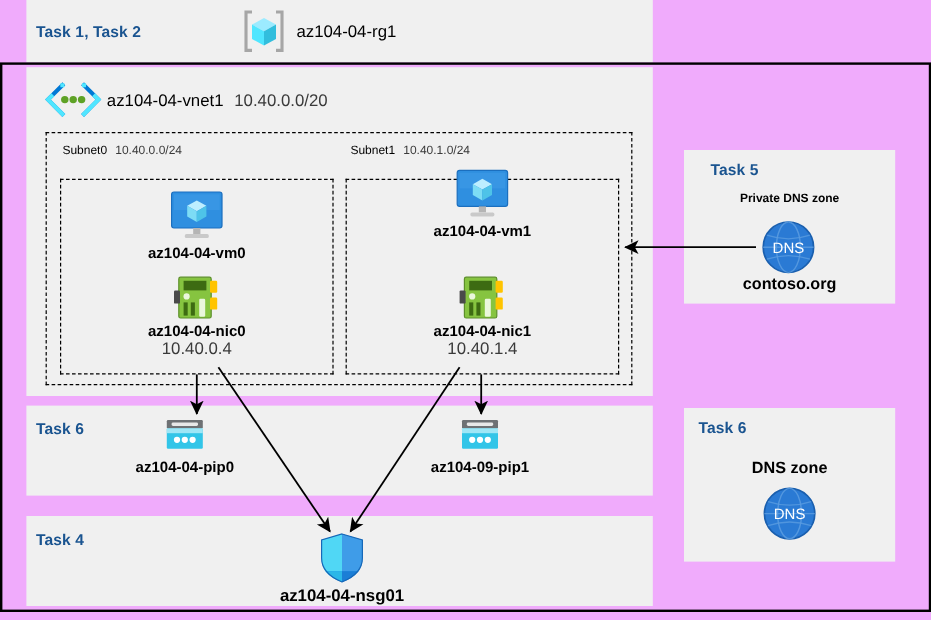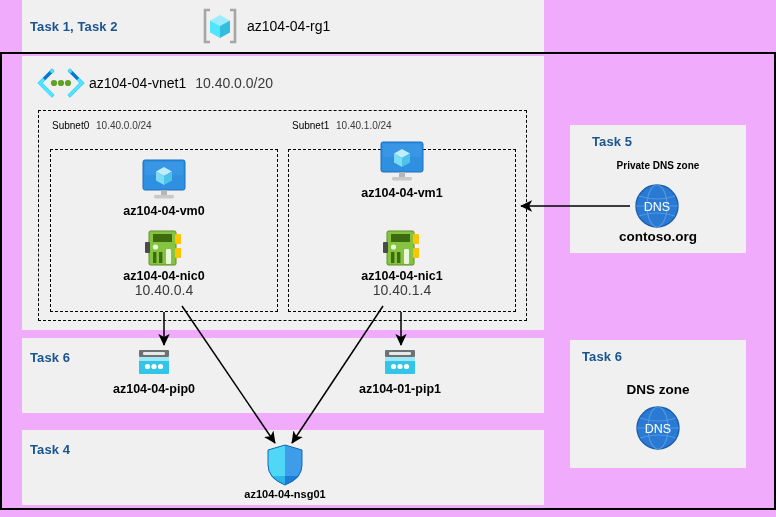--- a/index.html
+++ b/index.html
@@ -202,21 +202,21 @@
       <svg width="36" height="30" viewBox="0 0 36 30">
         <rect x="3" y="2" width="30" height="7" rx="1" fill="#6e7174"></rect>
         <rect x="7" y="4" width="22" height="3" rx="1.2" fill="#e8e8e8"></rect>
         <rect x="3" y="9" width="30" height="17" rx="1" fill="#32c5e8"></rect>
         <rect x="3" y="9" width="30" height="4" fill="#9fe6f6"></rect>
         <circle cx="11.5" cy="18.5" r="2.6" fill="#ffffff"></circle>
         <circle cx="18" cy="18.5" r="2.6" fill="#ffffff"></circle>
         <circle cx="24.5" cy="18.5" r="2.6" fill="#ffffff"></circle>
       </svg>
     </div>
-    <div class="cap" style="margin-top:4px;">az104-01-pip1</div>
+    <div class="cap" style="margin-top:4px;">az104-09-pip1</div>
   </div>
 
   <div class="panel" style="left:570px;top:340px;width:176px;height:128px;"></div>
 
   <div class="task-label" style="left:582px;top:349px;">Task 6</div>
 
   <div class="center-txt" style="left:570px;top:382px;width:176px;font-size:13.5px;">DNS zone</div>
 
   <div style="position:absolute;left:634px;top:404px;width:48px;height:48px;">
     <svg width="48" height="48" viewBox="0 0 48 48">
@@ -238,21 +238,21 @@
     <svg width="40" height="44" viewBox="0 0 40 44">
       <path d="M20,2 L37,7 L37,22 Q37,35 20,42 Q3,35 3,22 L3,7 Z" fill="#1f8fe8"></path>
       <path d="M20,2 L3,7 L3,22 Q3,28 6,33 L20,33 Z" fill="#50d7f5"></path>
       <path d="M20,2 L37,7 L37,22 Q37,28 34,33 L20,33 Z" fill="#3f9ce8"></path>
       <path d="M6,33 Q11,39 20,42 L20,33 Z" fill="#2bb7e8"></path>
       <path d="M34,33 Q29,39 20,42 L20,33 Z" fill="#1b7ed6"></path>
       <path d="M20,2 L37,7 L37,22 Q37,35 20,42 Q3,35 3,22 L3,7 Z" fill="none" stroke="#1668b8" stroke-width="1"></path>
     </svg>
   </div>
 
-  <div class="center-txt" style="left:205px;top:488px;width:160px;font-size:11px;">az104-04-nsg01</div>
+  <div class="center-txt" style="left:205px;top:488px;width:160px;font-size:14px;">az104-04-nsg01</div>
 
   <svg class="wires" width="776" height="517" viewBox="0 0 776 517">
     <defs>
       <marker id="ah" markerWidth="9" markerHeight="9" refX="7.4" refY="4.2" orient="auto" markerUnits="strokeWidth">
         <path d="M0,0.4 L8,4.2 L0,8 L2,4.2 Z" fill="#000000"></path>
       </marker>
     </defs>
 
     <line x1="164" y1="312" x2="164" y2="345" stroke="#000000" stroke-width="1.5" marker-end="url(#ah)"></line>
 

